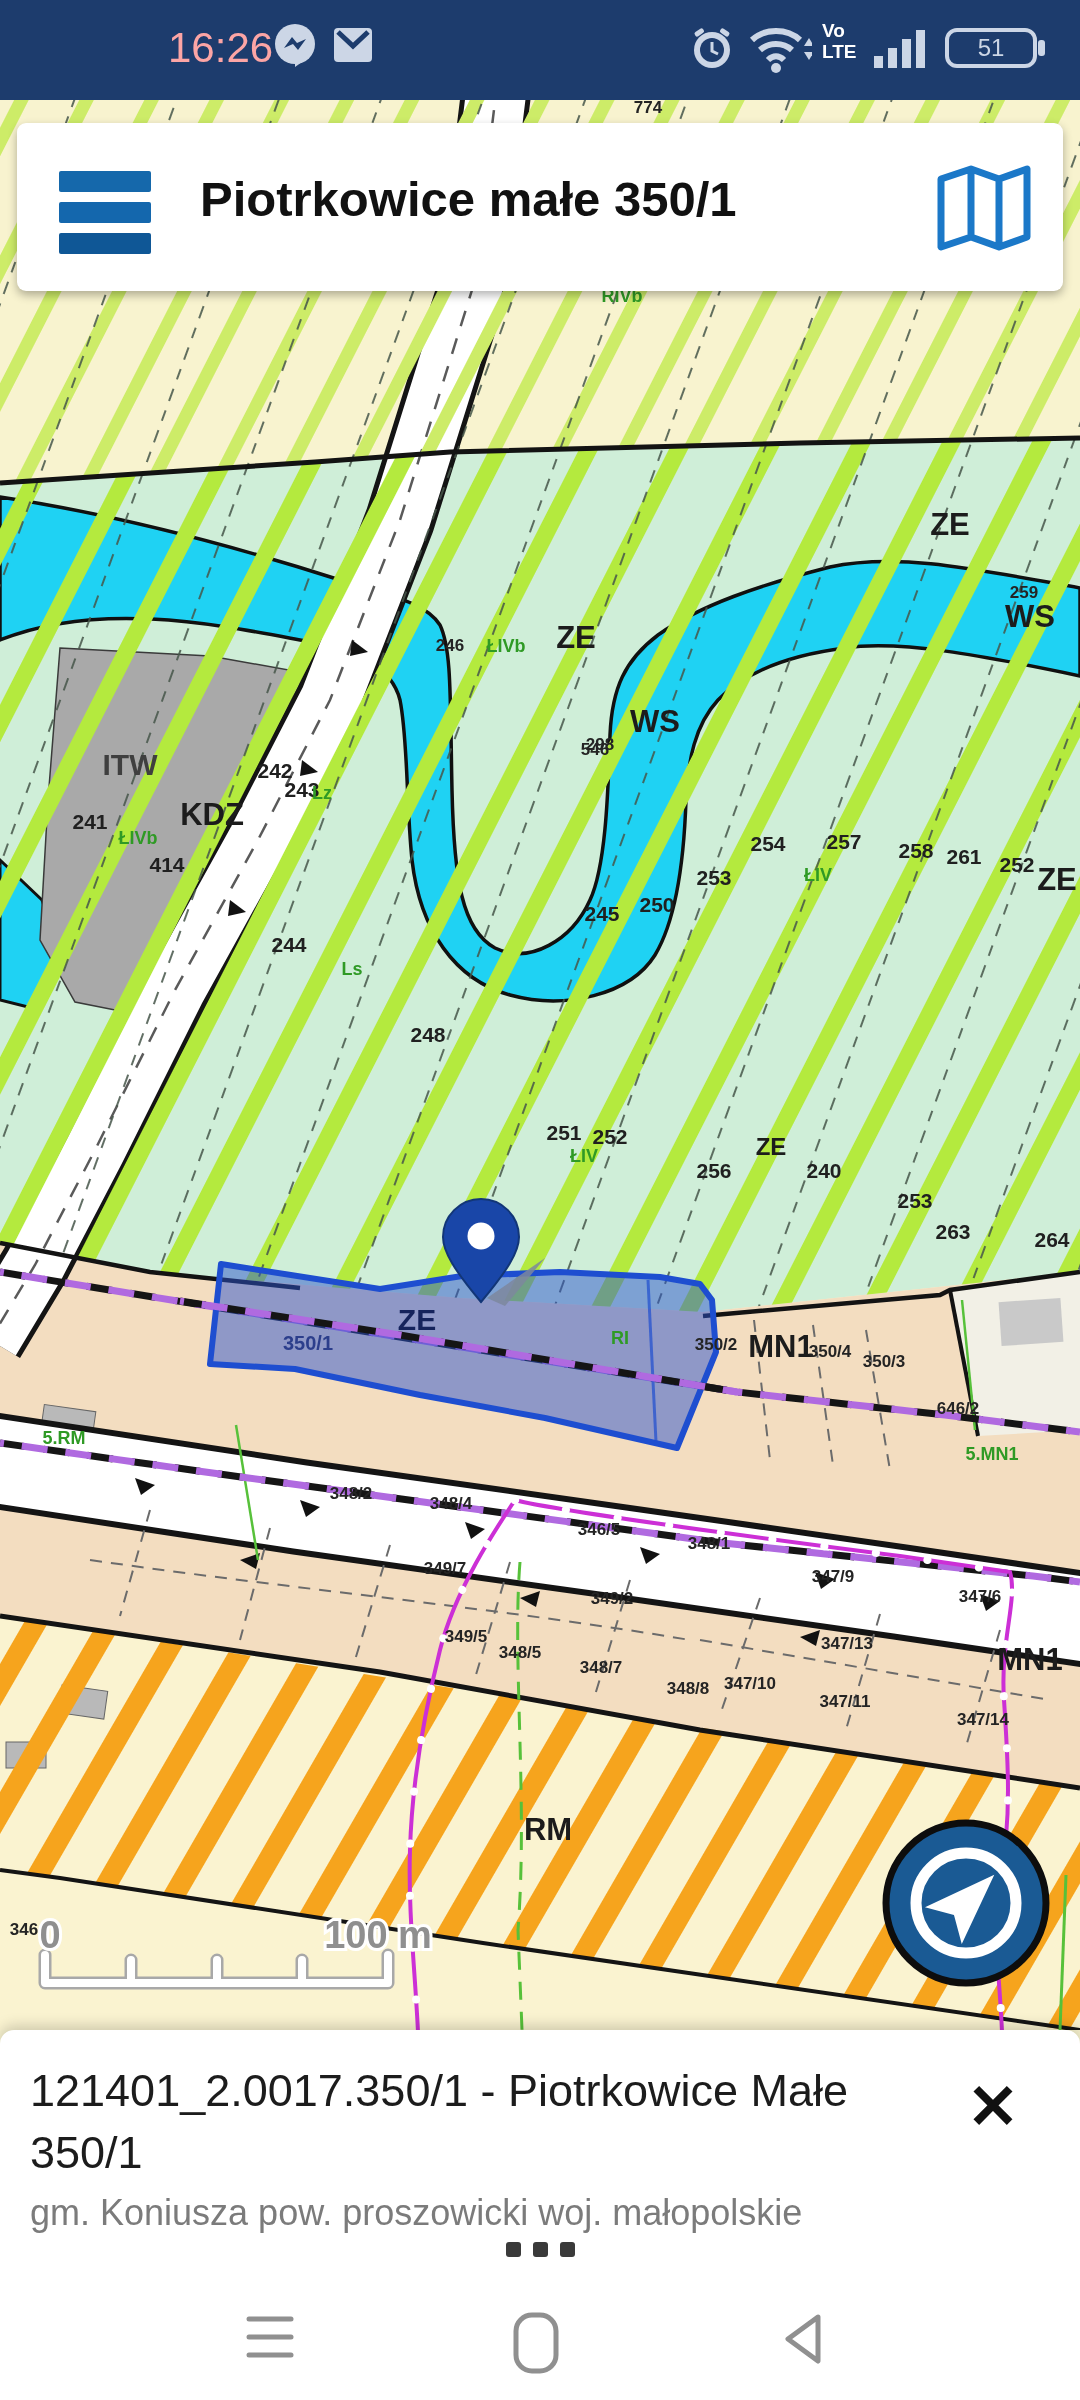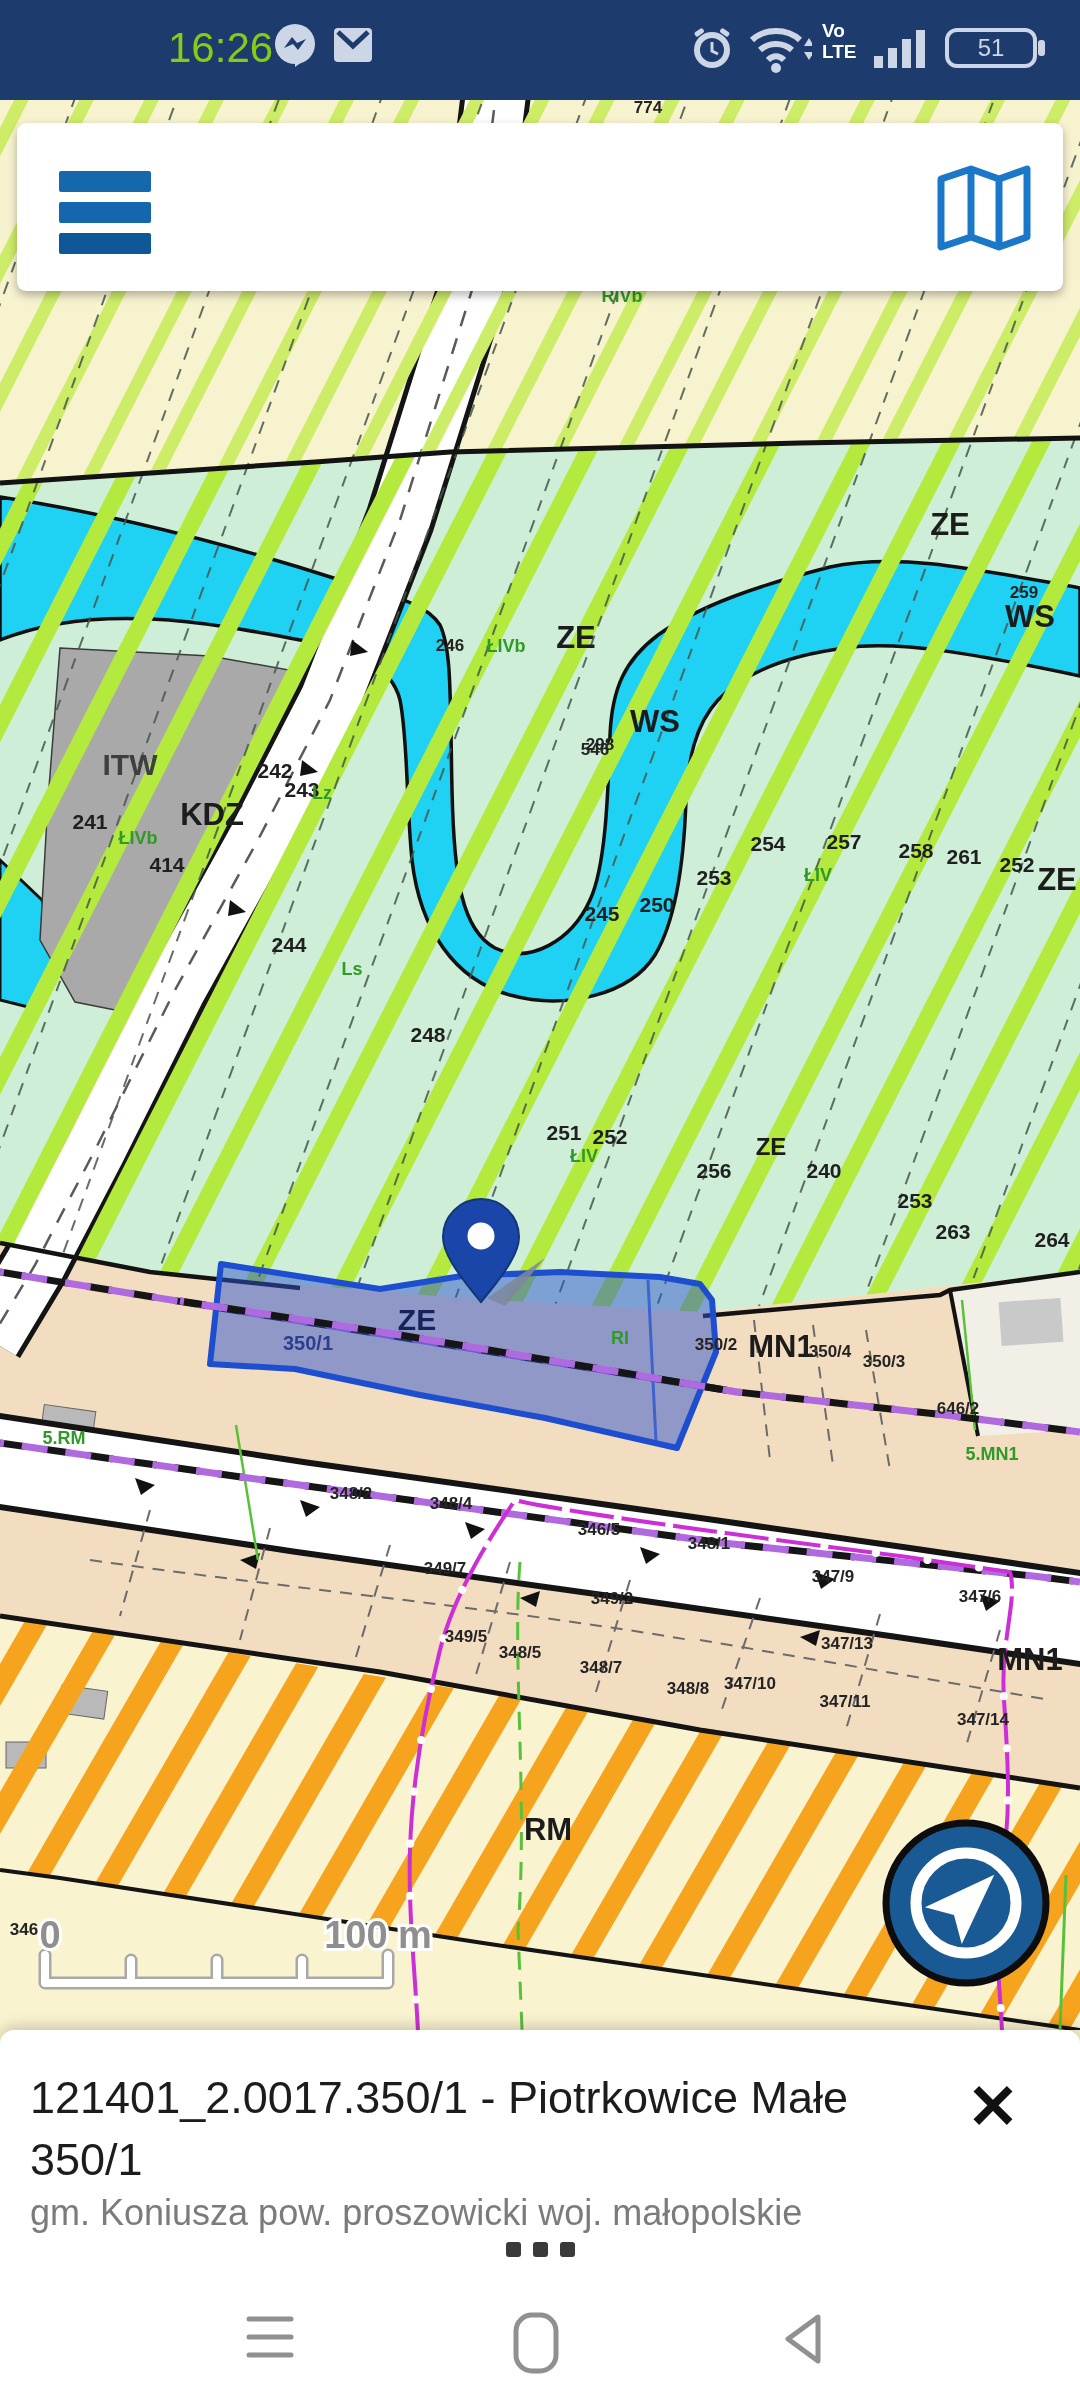--- a/index.html
+++ b/index.html
@@ -2,21 +2,21 @@
 <html><head>
 <meta charset="utf-8">
 <style>
   html,body{margin:0;padding:0;background:#ffffff;}
   #phone{position:relative;width:1080px;height:2400px;overflow:hidden;
          font-family:"Liberation Sans",sans-serif;background:#f8f3cf;}
 
   
   #statusbar{position:absolute;left:0;top:0;width:1080px;height:100px;
              background:#1d3c6d;color:#ccd6e6;z-index:40;}
-  #sb-time{position:absolute;left:168px;top:24px;font-size:42px;color:#84cc16;}
+  #sb-time{position:absolute;left:168px;top:24px;font-size:42px;color:#fca5a5;}
   .sb-ic{position:absolute;top:22px;}
 
   
   #titlecard{position:absolute;left:17px;top:123px;width:1046px;height:168px;
              background:#ffffff;border-radius:9px;z-index:30;
              box-shadow:0 4px 10px rgba(0,0,0,.30);}
   #hamburger{position:absolute;left:42px;top:48px;width:92px;height:84px;cursor:pointer;}
   #hamburger .bar{height:21px;border-radius:2px;margin-bottom:10px;}
   #hamburger .b1{background:#1568ab;}
   #hamburger .b2{background:#1467ad;}
@@ -35,21 +35,21 @@
   .ml-s  {font:bold 17px "Liberation Sans",sans-serif;fill:#242424;text-anchor:middle;}
   .ml-b  {font:bold 20px "Liberation Sans",sans-serif;fill:#2c3e8c;text-anchor:middle;}
   .ml-g  {font:bold 18px "Liberation Sans",sans-serif;fill:#2f9a25;text-anchor:middle;}
   .scaletxt{font:bold 38px "Liberation Sans",sans-serif;fill:#8f8f8f;stroke:#ffffff;
             stroke-width:6px;paint-order:stroke;text-anchor:middle;}
 
   
   #sheet{position:absolute;left:0;top:2030px;width:1080px;height:370px;background:#ffffff;
          z-index:35;box-shadow:0 -4px 14px rgba(0,0,0,.18);border-radius:14px 14px 0 0;}
   #sheet-title{position:absolute;left:30px;top:30px;width:910px;font-size:45px;
-               color:#1c1c1c;line-height:1.37;margin-top:7px;}
+               color:#1c1c1c;line-height:1.37;}
   #sheet-sub{position:absolute;left:30px;top:162px;width:980px;font-size:36px;color:#7b7b7b;}
   #sheet-close{position:absolute;right:52px;top:42px;width:70px;height:70px;
                font-size:62px;font-weight:bold;color:#111;text-align:center;line-height:70px;cursor:pointer;}
   #sheet-more{position:absolute;left:0;top:198px;width:1080px;height:40px;text-align:center;cursor:pointer;}
   #sheet-more i{display:inline-block;width:15px;height:15px;background:#3a3a3a;
                 border-radius:3px;margin:14px 6px 0 6px;}
 
   
   #navbar{position:absolute;left:0;top:2285px;width:1080px;height:115px;background:#ffffff;z-index:36;}
   .nav-ic{position:absolute;top:26px;}
@@ -320,20 +320,21 @@
       <text x="47" y="34" text-anchor="middle" font-size="24" fill="#ccd6e6" font-family="Liberation Sans, sans-serif">51</text>
     </svg>
   </div>
 
   <div id="titlecard">
     <div id="hamburger">
       <div class="bar b1"></div>
       <div class="bar b2"></div>
       <div class="bar b3"></div>
     </div>
+    <div id="apptitle">Piotrkowice małe 350/1</div>
     <svg id="mapbtn" viewBox="0 0 104 92" style="cursor:pointer;">
       <path d="M10,16 L40,6 L68,16 L96,6 L96,74 L68,84 L40,74 L10,84 Z M40,6 L40,74 M68,16 L68,84" fill="none" stroke="#1b78c8" stroke-width="7" stroke-linejoin="round"></path>
     </svg>
   </div>
 
   <div id="sheet">
     <div id="sheet-title">121401_2.0017.350/1 - Piotrkowice Małe 350/1</div>
     <div id="sheet-close">
       <span>✕</span>
     </div>

